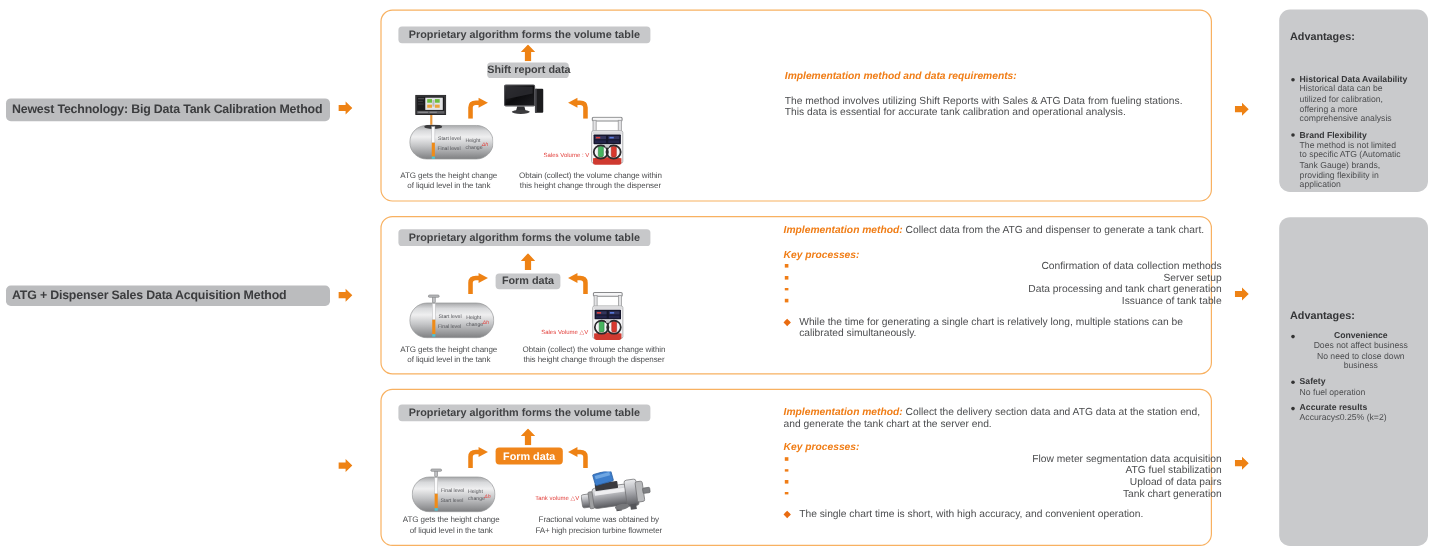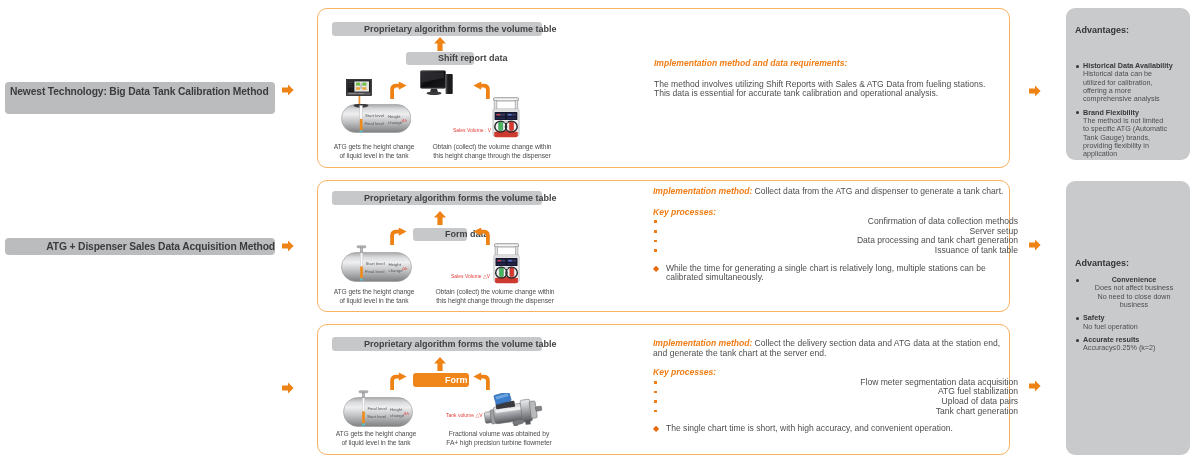--- a/index.html
+++ b/index.html
@@ -1,39 +1,39 @@
 <!DOCTYPE html>
 <html><head>
 <meta charset="utf-8">
 <style>
 * { margin:0; padding:0; box-sizing:border-box; }
 html,body { background:#ffffff; }
 body { font-family:"Liberation Sans", sans-serif; }
 #page { position:relative; width:1200px; height:464px; background:#fff; overflow:hidden; }
 .abs { position:absolute; }
-.label { position:absolute; left:5px; width:270px; height:32px; background:#bbbcbe; border-radius:4px; color:#3b3c3e; font-weight:bold; font-size:10.3px; line-height:19px; padding-left:5px; letter-spacing:-0.15px; white-space:nowrap; }
+.label { position:absolute; left:5px; width:270px; height:19px; background:#bbbcbe; border-radius:4px; color:#3b3c3e; font-weight:bold; font-size:10.3px; line-height:19px; padding-left:5px; letter-spacing:-0.15px; white-space:nowrap; }
 .obox { position:absolute; left:317px; width:693px; border:1.5px solid #f8b161; border-radius:10px; background:#fff; }
-.pill { position:absolute; background:#c7c8ca; border-radius:3px; color:#414244; font-weight:bold; font-size:9px; text-align:center; white-space:nowrap;padding-left:32px; }
+.pill { position:absolute; background:#c7c8ca; border-radius:3px; color:#414244; font-weight:bold; font-size:9px; text-align:center; white-space:nowrap; }
 .panel { position:absolute; left:1066px; width:124px; background:#c9cacc; border-radius:9px; }
 .cap { position:absolute; font-size:6.7px; letter-spacing:-0.08px; line-height:8.6px; color:#4d4e50; text-align:center; white-space:nowrap; }
 .mtxt { position:absolute; font-size:8.55px; line-height:9.6px; color:#4d4e50; }
 .oit { color:#f07d16; font-style:italic; font-weight:bold; }
 .ptit { font-weight:bold; color:#363739; }
 .ptxt { font-size:7.2px; line-height:8.35px; color:#4d4e50; }
 .redt { position:absolute; color:#e2403c; font-size:5px; white-space:nowrap; }
 ul.blt { list-style:none; }
 ul.blt li { position:relative; padding-left:7px;text-align:right; }
 ul.blt li:before { content:""; position:absolute; left:1px; top:3.2px; width:2.6px; height:2.6px; background:#f07d16; }
 </style>
 </head>
 <body>
 <div id="page">
 
   <div class="label" style="top:82px;">Newest Technology: Big Data Tank Calibration Method</div>
-  <div class="label" style="top:238px; height:17px; line-height:17px;text-align:right;">ATG + Dispenser Sales Data Acquisition Method</div>
+  <div class="label" style="top:238px; height:17px; line-height:17px;">ATG + Dispenser Sales Data Acquisition Method</div>
 
   <svg class="abs" style="left:282px; top:84px;" width="12" height="12" viewBox="0 0 12 12">
       <path d="M0 3.4 H6 V0.6 L11.6 6 L6 11.4 V8.6 H0 Z" fill="#ee8214"></path>
     </svg>
   <svg class="abs" style="left:282px; top:240px;" width="12" height="12" viewBox="0 0 12 12">
       <path d="M0 3.4 H6 V0.6 L11.6 6 L6 11.4 V8.6 H0 Z" fill="#ee8214"></path>
     </svg>
   <svg class="abs" style="left:282px; top:382px;" width="12" height="12" viewBox="0 0 12 12">
       <path d="M0 3.4 H6 V0.6 L11.6 6 L6 11.4 V8.6 H0 Z" fill="#ee8214"></path>
     </svg>

